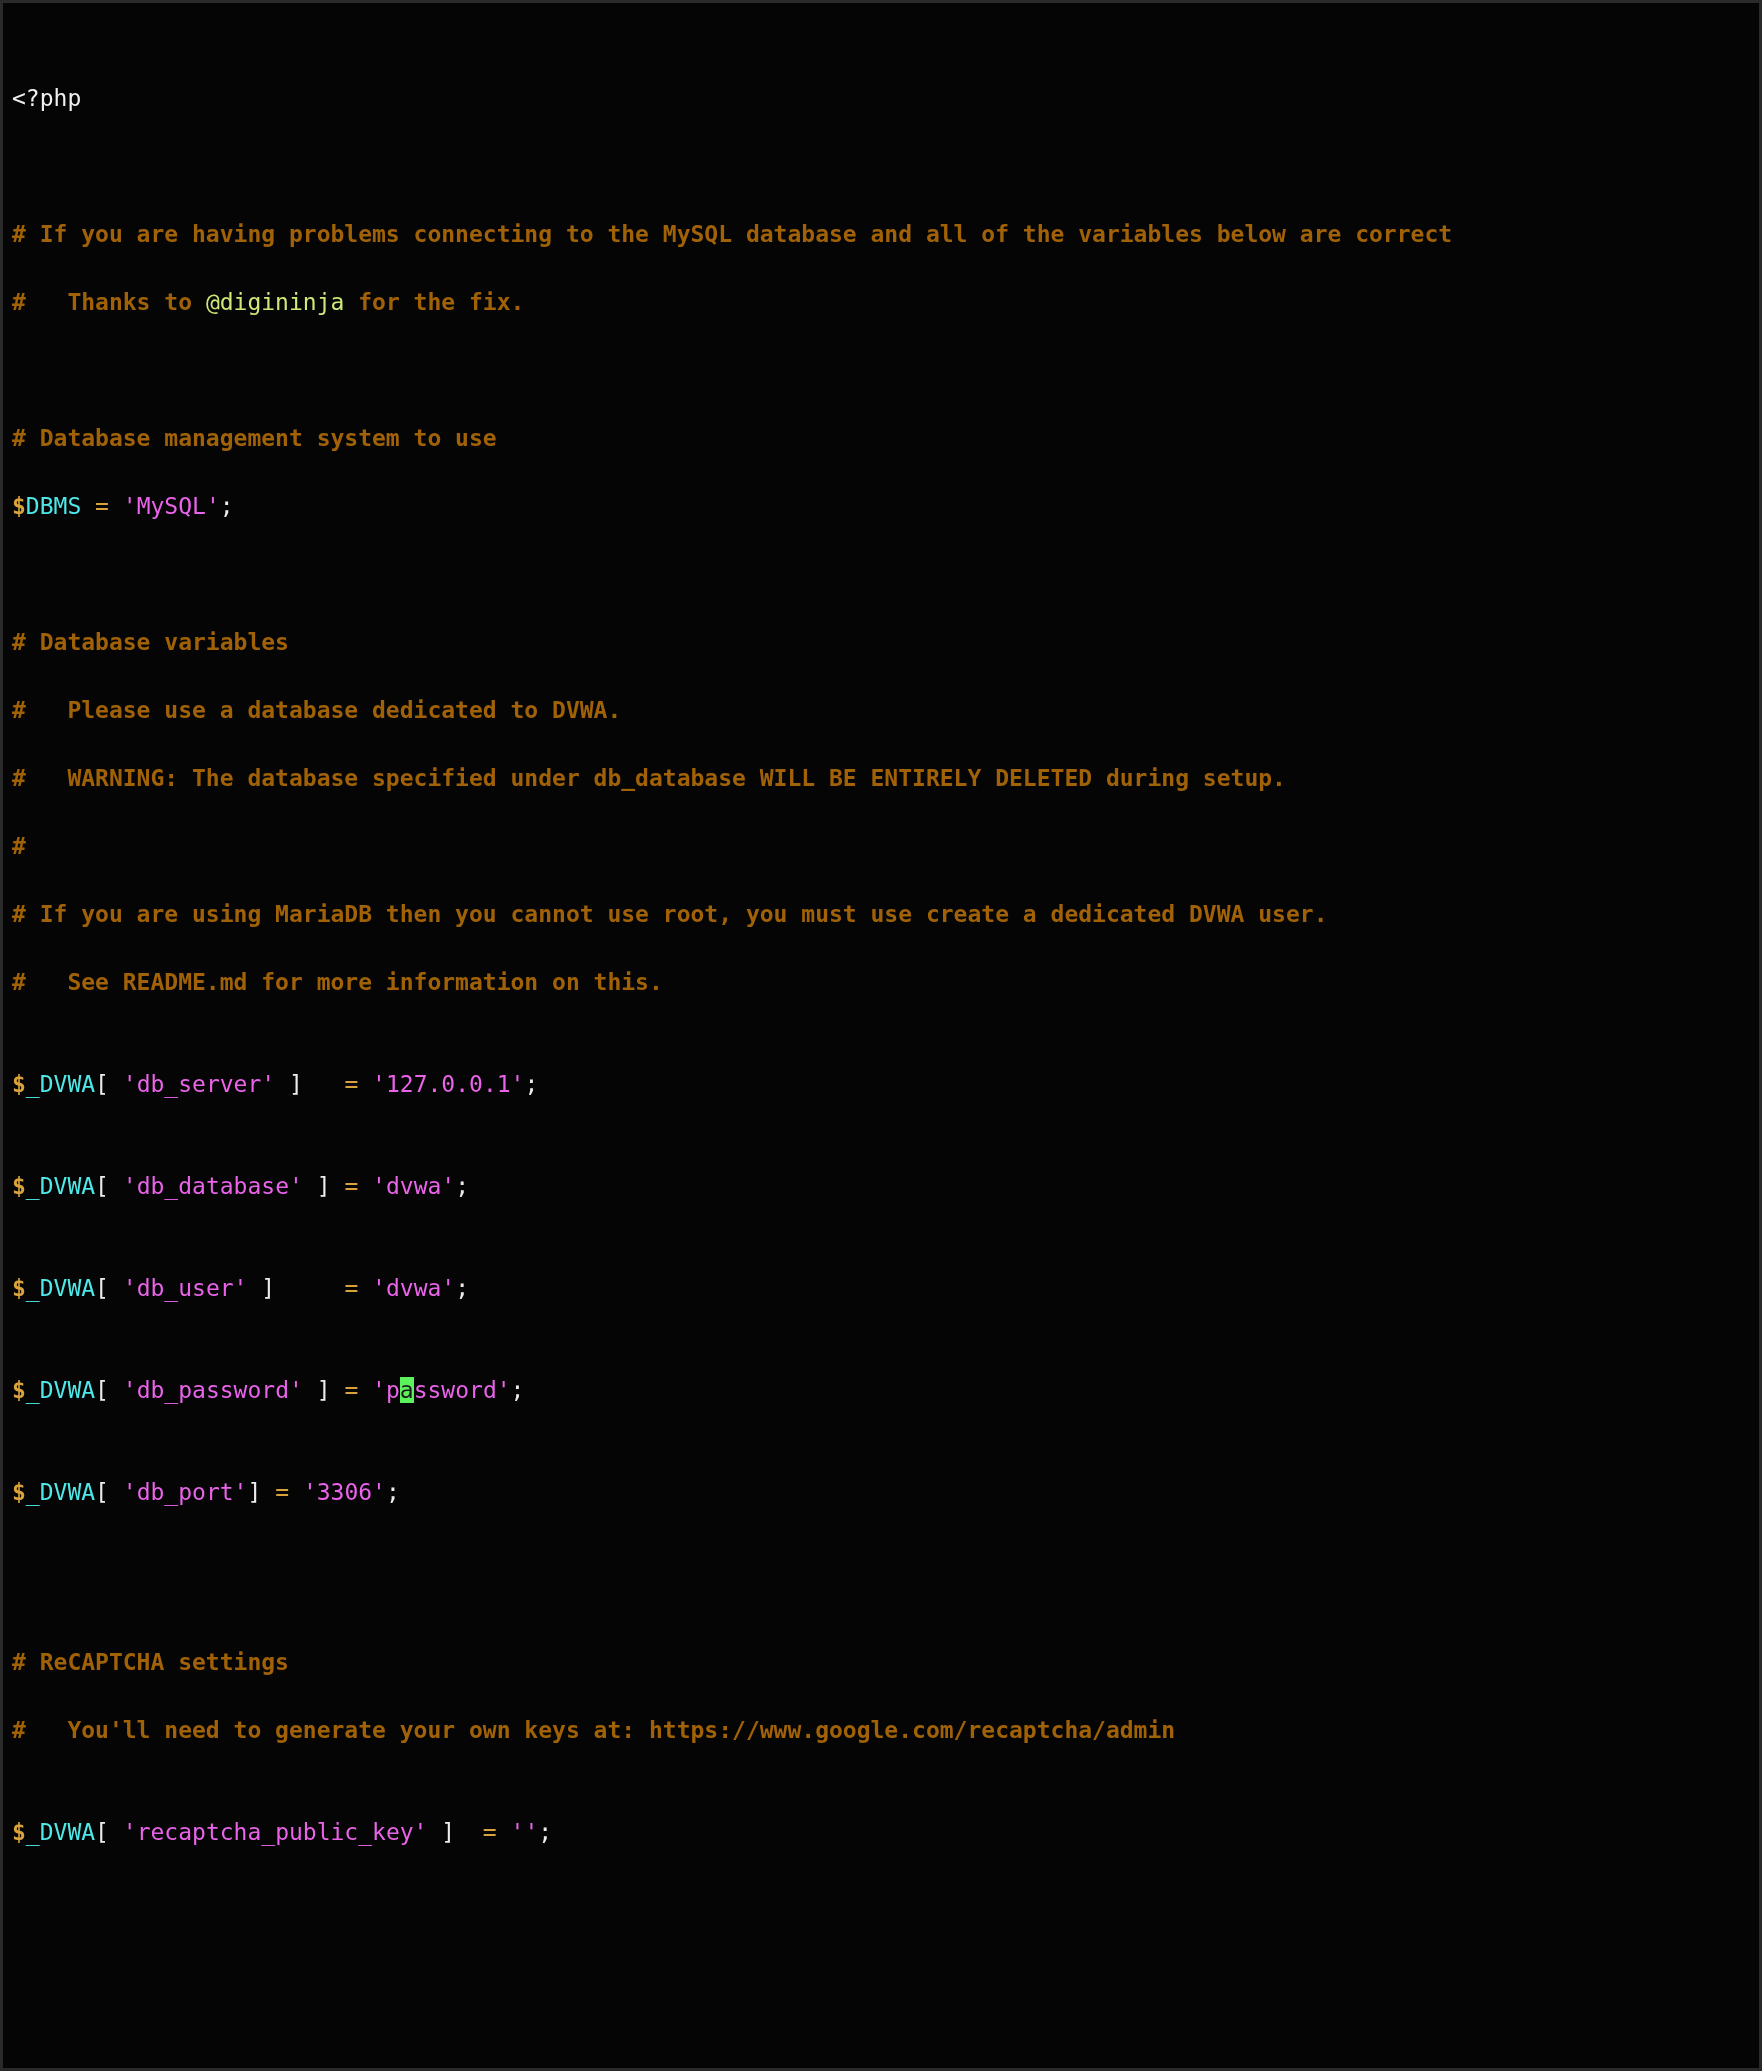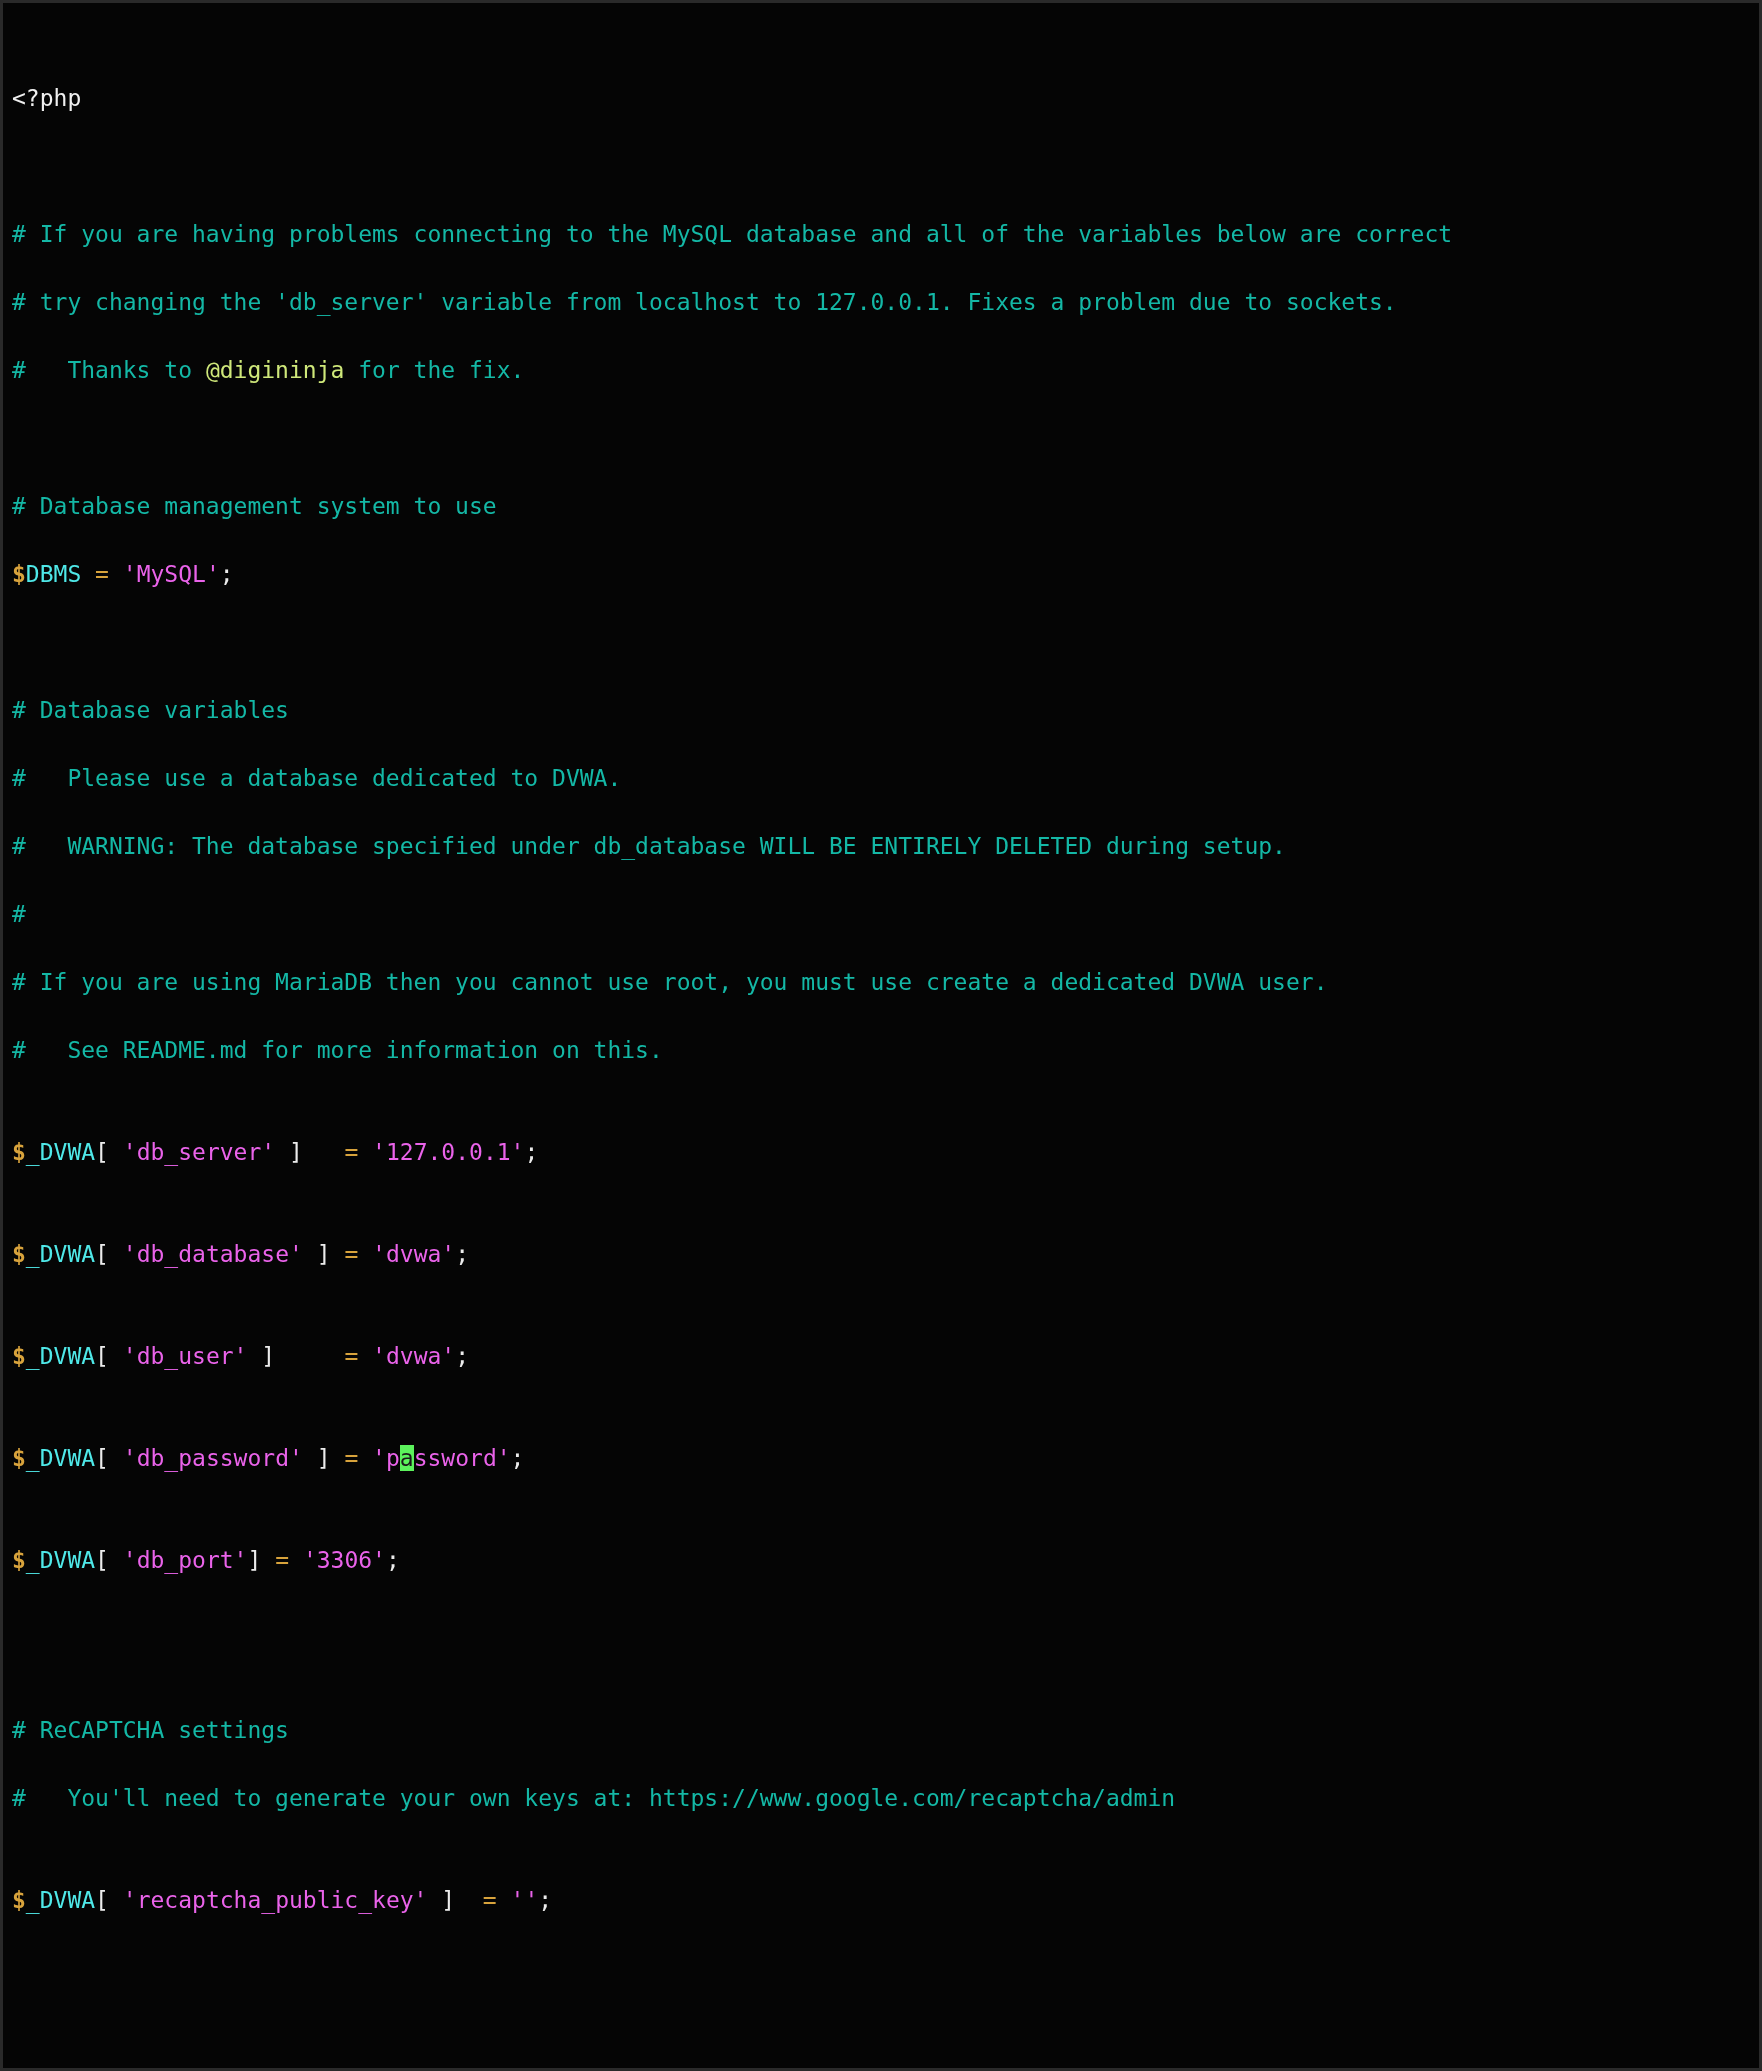--- a/index.html
+++ b/index.html
@@ -28,21 +28,21 @@
     overflow: hidden;
     color: #d8d8d8;
     -webkit-font-smoothing: none;
   }
   .ln {
     display: block;
     height: 34px;
     white-space: pre;
   }
   
-  .cmt  { color: #14b8a6; }           
+  .cmt  { color: #a16207; font-weight: bold; }           
   .tag  { color: #f0f0f0; }           
   .sig  { color: #d8a33c; font-weight: bold; }  
   .var  { color: #4fe8e8; font-weight: normal; }  
   .brk  { color: #ececec; }           
   .str  { color: #ea63ea; }           
   .op   { color: #d8a33c; }           
   .fn   { color: #b6f09c; }           
   .at   { color: #cfe87a; }           
   .cursor {
     background: #5cf25c;
@@ -50,21 +50,20 @@
   }
 </style>
 </head>
 <body>
 
 <div id="terminal">
 
 <span class="ln"><span class="tag">&lt;?php</span></span>
 <span class="ln"> </span>
 <span class="ln"><span class="cmt"># If you are having problems connecting to the MySQL database and all of the variables below are correct</span></span>
-<span class="ln"><span class="cmt"># try changing the 'db_server' variable from localhost to 127.0.0.1. Fixes a problem due to sockets.</span></span>
 <span class="ln"><span class="cmt">#   Thanks to </span><span class="at">@digininja</span><span class="cmt"> for the fix.</span></span>
 <span class="ln"> </span>
 <span class="ln"><span class="cmt"># Database management system to use</span></span>
 <span class="ln"><span class="sig">$</span><span class="var">DBMS</span><span class="brk"> </span><span class="op">=</span><span class="brk"> </span><span class="str">'MySQL'</span><span class="brk">;</span></span>
 <span class="ln"> </span>
 <span class="ln"><span class="cmt"># Database variables</span></span>
 <span class="ln"><span class="cmt">#   Please use a database dedicated to DVWA.</span></span>
 <span class="ln"><span class="cmt">#   WARNING: The database specified under db_database WILL BE ENTIRELY DELETED during setup.</span></span>
 <span class="ln"><span class="cmt">#</span></span>
 <span class="ln"><span class="cmt"># If you are using MariaDB then you cannot use root, you must use create a dedicated DVWA user.</span></span>

